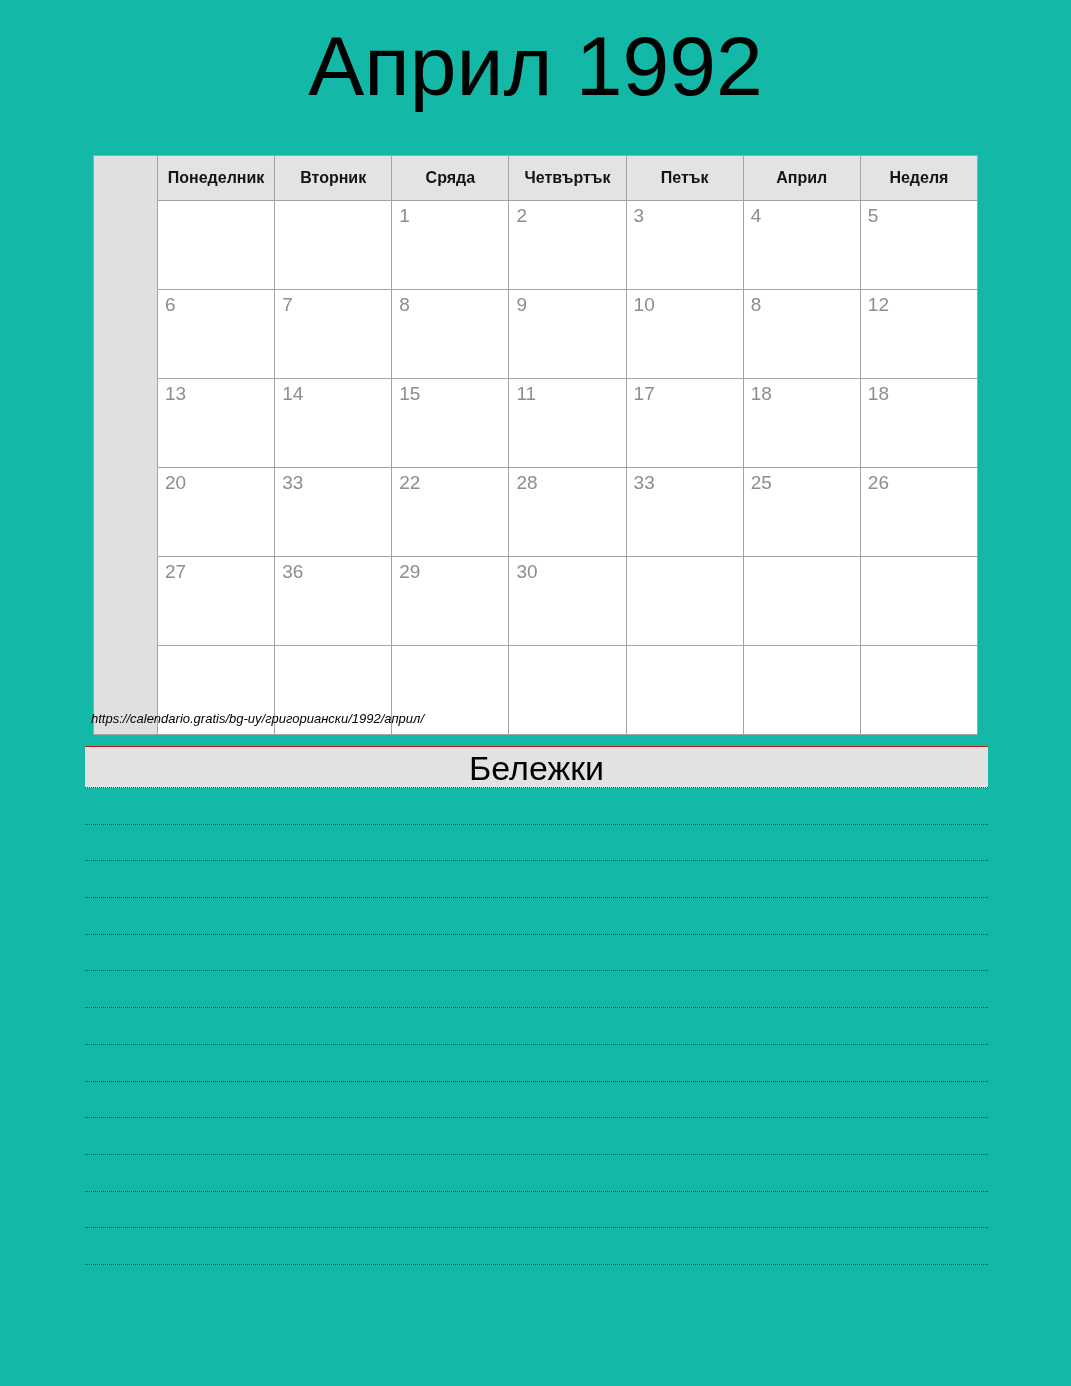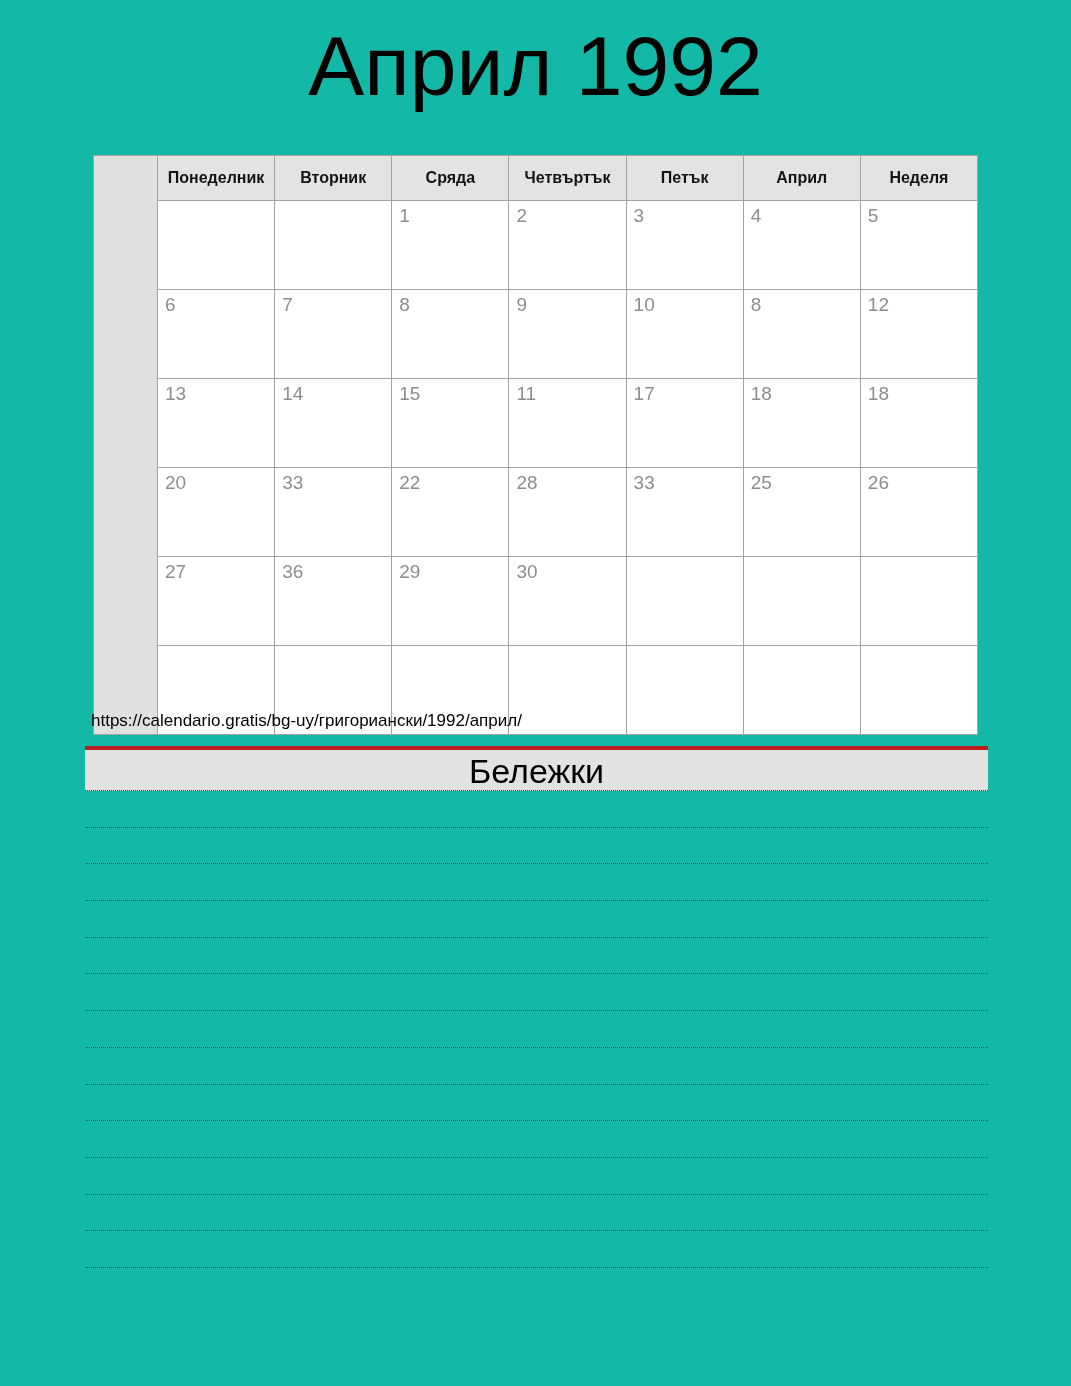--- a/index.html
+++ b/index.html
@@ -59,34 +59,35 @@
     text-align: left;
     padding: 4px 2px 0 7px;
     font-size: 19px;
     color: #8d8d8d;
     line-height: 1.15;
   }
   .source-url {
     position: absolute;
     left: 91px;
     top: 711px;
-    font-size: 17px;
+    font-size: 13px;
     color: #000000;
     white-space: nowrap;
+    font-style: italic;
   }
   .notes {
     position: absolute;
     left: 85px;
     top: 746px;
     width: 903px;
   }
   .notes-band {
     height: 40px;
     background: #e2e2e2;
-    border-top: 4px solid #b91c1c;
+    border-top: 1px solid #b91c1c;
     border-bottom: 1px dotted #3c3c3c;
     text-align: center;
     font-size: 34px;
     line-height: 42px;
     color: #000000;
   }
   .note-line {
     height: 35.7px;
     border-bottom: 1px dotted #3c3c3c;
   }

